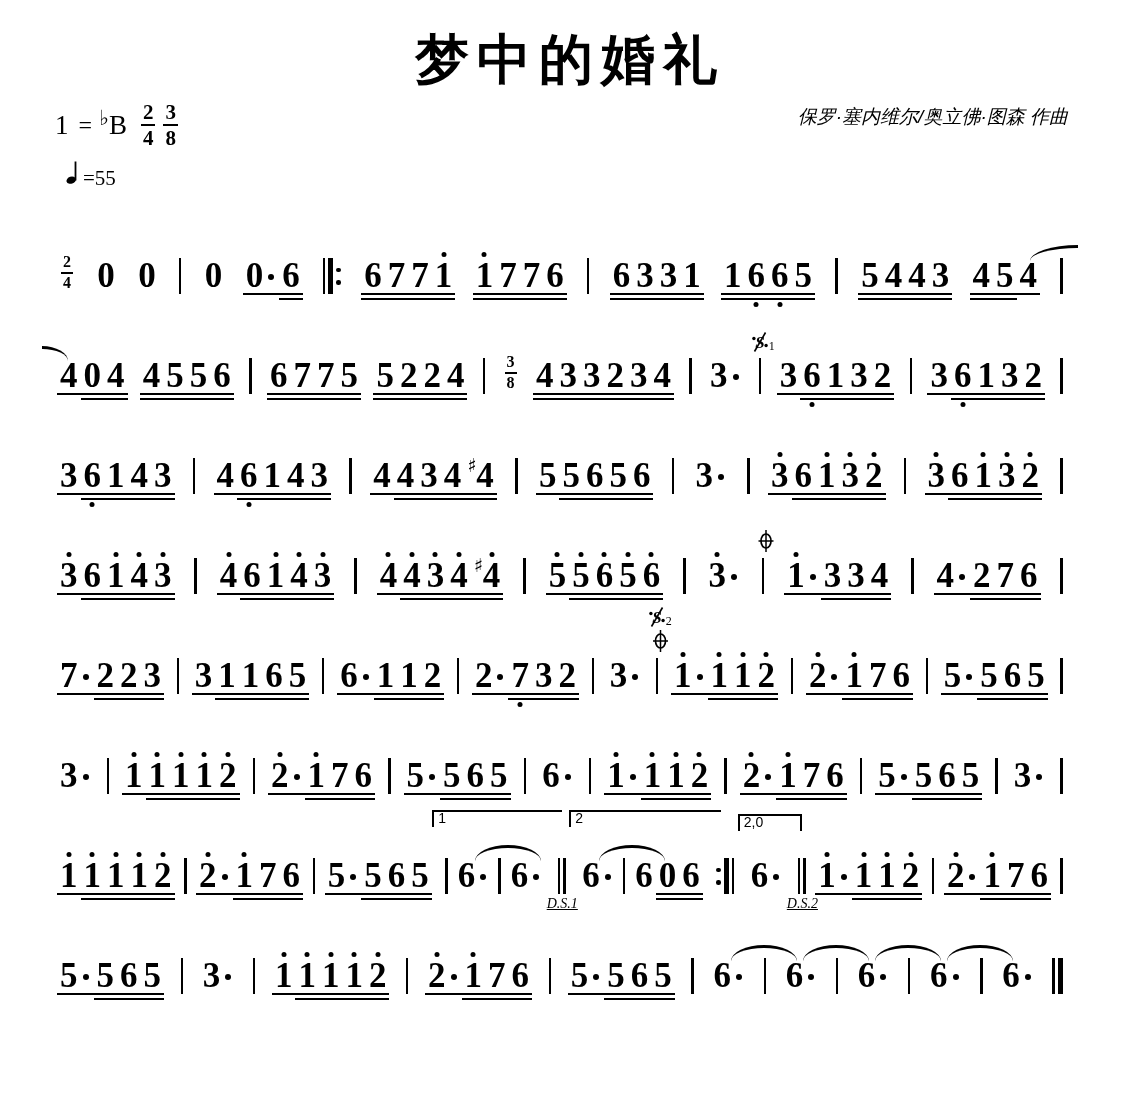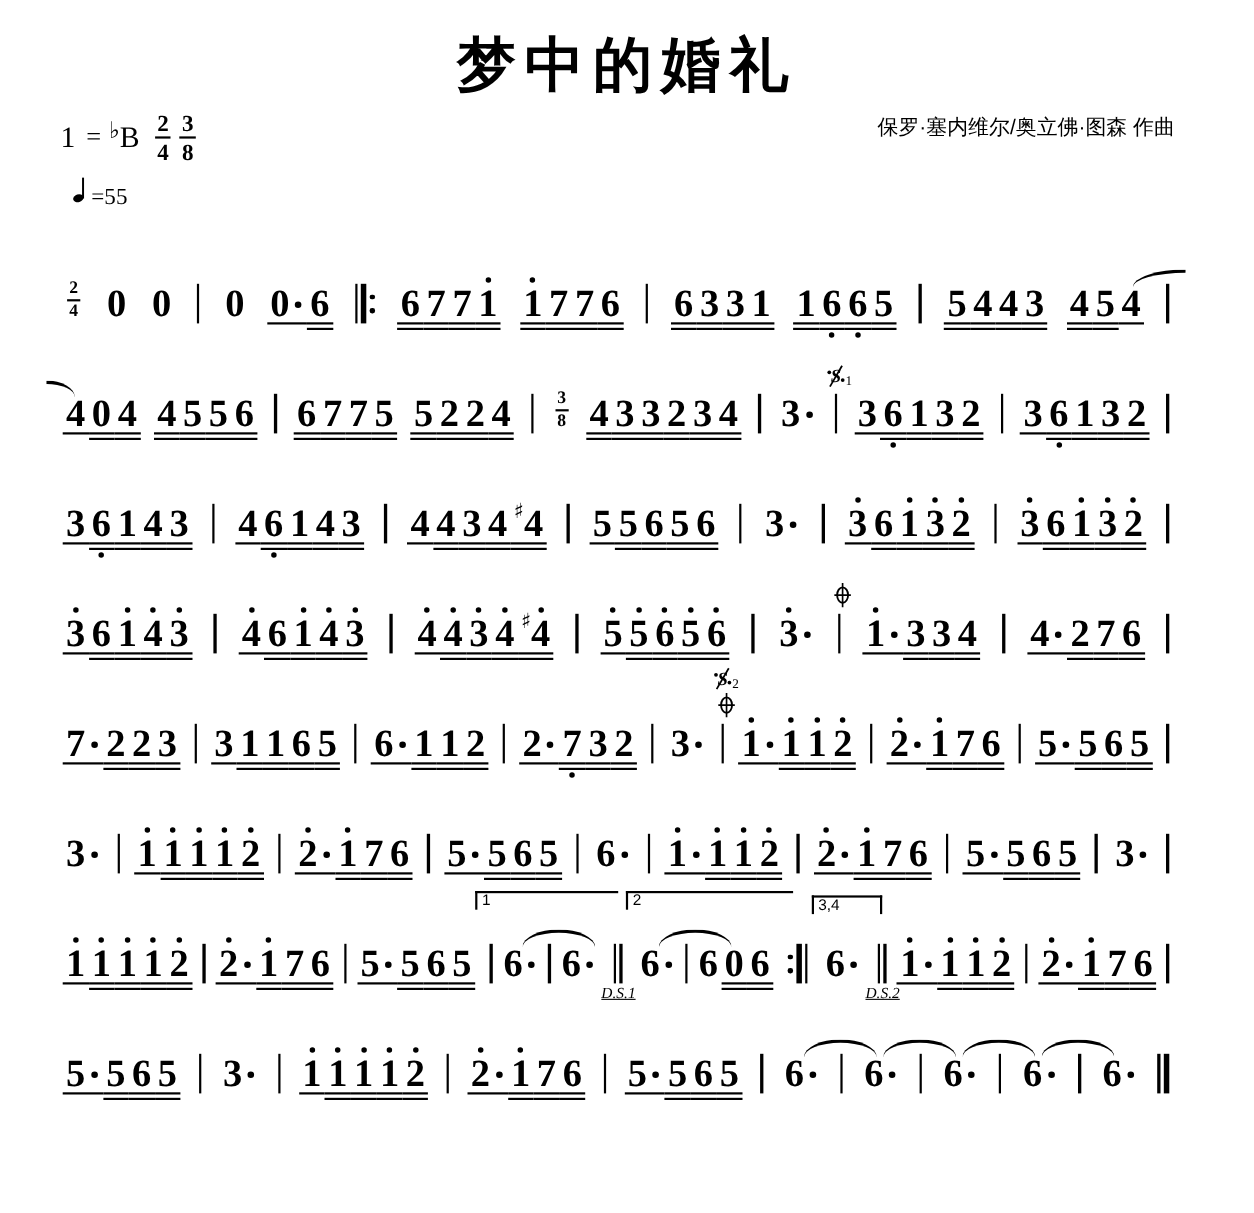--- a/index.html
+++ b/index.html
@@ -1,21 +1,21 @@
 <!DOCTYPE html>
 <html><head>
 <meta charset="utf-8">
 <style>
   html,body{margin:0;padding:0;background:#fff;color:#000;}
   .page{position:relative;width:1140px;height:1103px;background:#fff;overflow:hidden;
         font-family:"Liberation Sans",sans-serif;}
   .title{margin:32px 0 0;text-align:center;font-weight:900;font-size:54px;line-height:1;
          letter-spacing:8px;font-family:"Liberation Sans",sans-serif;}
   .head-row{position:relative;height:118px;}
-  .credits{position:absolute;right:72px;top:16px;text-align:right;font-size:19px;line-height:1.55;}
+  .credits{position:absolute;right:72px;top:16px;text-align:right;font-size:19px;line-height:1.55;font-style:italic;}
   .keysig{position:absolute;left:55px;top:14px;display:flex;align-items:center;
           font-family:"Liberation Serif",serif;}
   .k-tonic{font-size:27px;}
   .k-eq{font-size:24px;margin:0 7px 0 10px;}
   .k-flat{font-size:21px;transform:translateY(-7px);font-family:"DejaVu Sans",sans-serif;}
   .k-letter{font-size:27px;}
   .k-meters{display:flex;margin-left:14px;gap:8px;}
   .k-frac{display:flex;flex-direction:column;align-items:center;
           font:700 21px/1.15 "Liberation Serif",serif;}
   .k-frac .fn{border-bottom:2.5px solid #000;padding:0 2px;}
@@ -1849,21 +1849,21 @@
         </div>
         <div class="bar">
           <span class="rdots">
             <i></i>
             <i></i>
           </span>
           <i class="b-thick"></i>
           <i class="b-thin"></i>
         </div>
         <div class="volta closed">
-          <span class="vlabel">3,4</span>
+          <span class="vlabel">2,0</span>
           <div class="g">
             <div class="note">
               <span class="dcol">
                 <span class="digit">6</span>
               </span>
               <i class="aug"></i>
             </div>
           </div>
         </div>
         <div class="bar">

